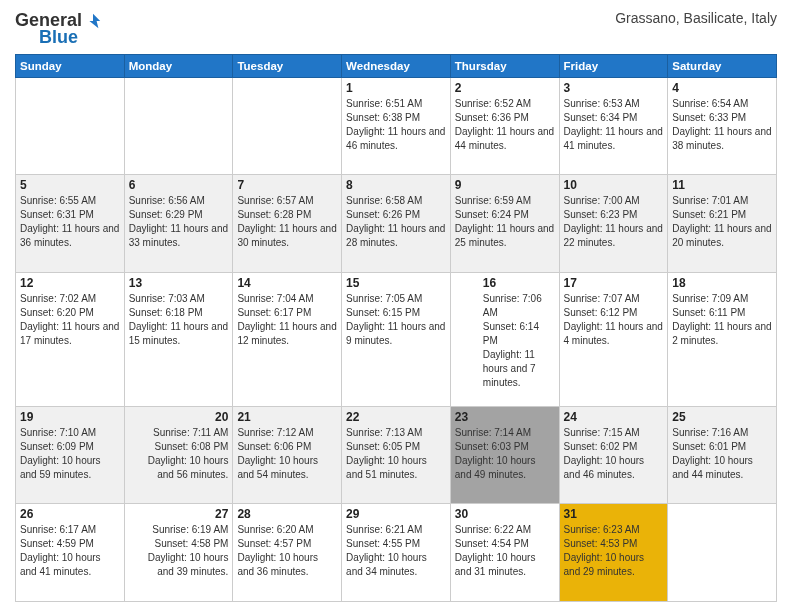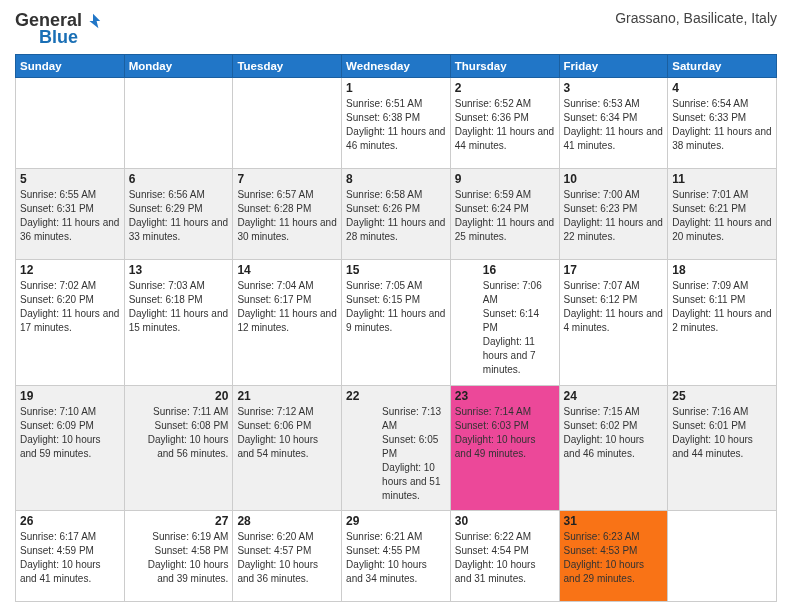--- a/index.html
+++ b/index.html
@@ -270,25 +270,25 @@
 Daylight: 10 hours and 56 minutes.</div>
           </td>
           <td style="background: rgb(240, 240, 240);">
             <span class="day-num">21</span>
             <div class="day-info" style="white-space: pre-line;">Sunrise: 7:12 AM
 Sunset: 6:06 PM
 Daylight: 10 hours and 54 minutes.</div>
           </td>
           <td style="background: rgb(240, 240, 240);">
             <span class="day-num">22</span>
-            <div class="day-info" style="white-space: pre-line; margin-left: 36px;">Sunrise: 7:13 AM
+            <div class="day-info" style="white-space: pre-line;">Sunrise: 7:13 AM
 Sunset: 6:05 PM
 Daylight: 10 hours and 51 minutes.</div>
           </td>
-          <td style="background: #ec4899;">
+          <td style="background: #a3a3a3;">
             <span class="day-num">23</span>
             <div class="day-info" style="white-space: pre-line;">Sunrise: 7:14 AM
 Sunset: 6:03 PM
 Daylight: 10 hours and 49 minutes.</div>
           </td>
           <td style="background: rgb(240, 240, 240);">
             <span class="day-num">24</span>
             <div class="day-info" style="white-space: pre-line;">Sunrise: 7:15 AM
 Sunset: 6:02 PM
 Daylight: 10 hours and 46 minutes.</div>
@@ -324,21 +324,21 @@
             <div class="day-info" style="white-space: pre-line;">Sunrise: 6:21 AM
 Sunset: 4:55 PM
 Daylight: 10 hours and 34 minutes.</div>
           </td>
           <td style="background: rgb(255, 255, 255);">
             <span class="day-num">30</span>
             <div class="day-info" style="white-space: pre-line;">Sunrise: 6:22 AM
 Sunset: 4:54 PM
 Daylight: 10 hours and 31 minutes.</div>
           </td>
-          <td style="background: #f97316;">
+          <td style="background: #eab308;">
             <span class="day-num">31</span>
             <div class="day-info" style="white-space: pre-line;">Sunrise: 6:23 AM
 Sunset: 4:53 PM
 Daylight: 10 hours and 29 minutes.</div>
           </td>
           <td class="empty-cell"></td>
         </tr>
       </tbody>
   </table>
 </div>

